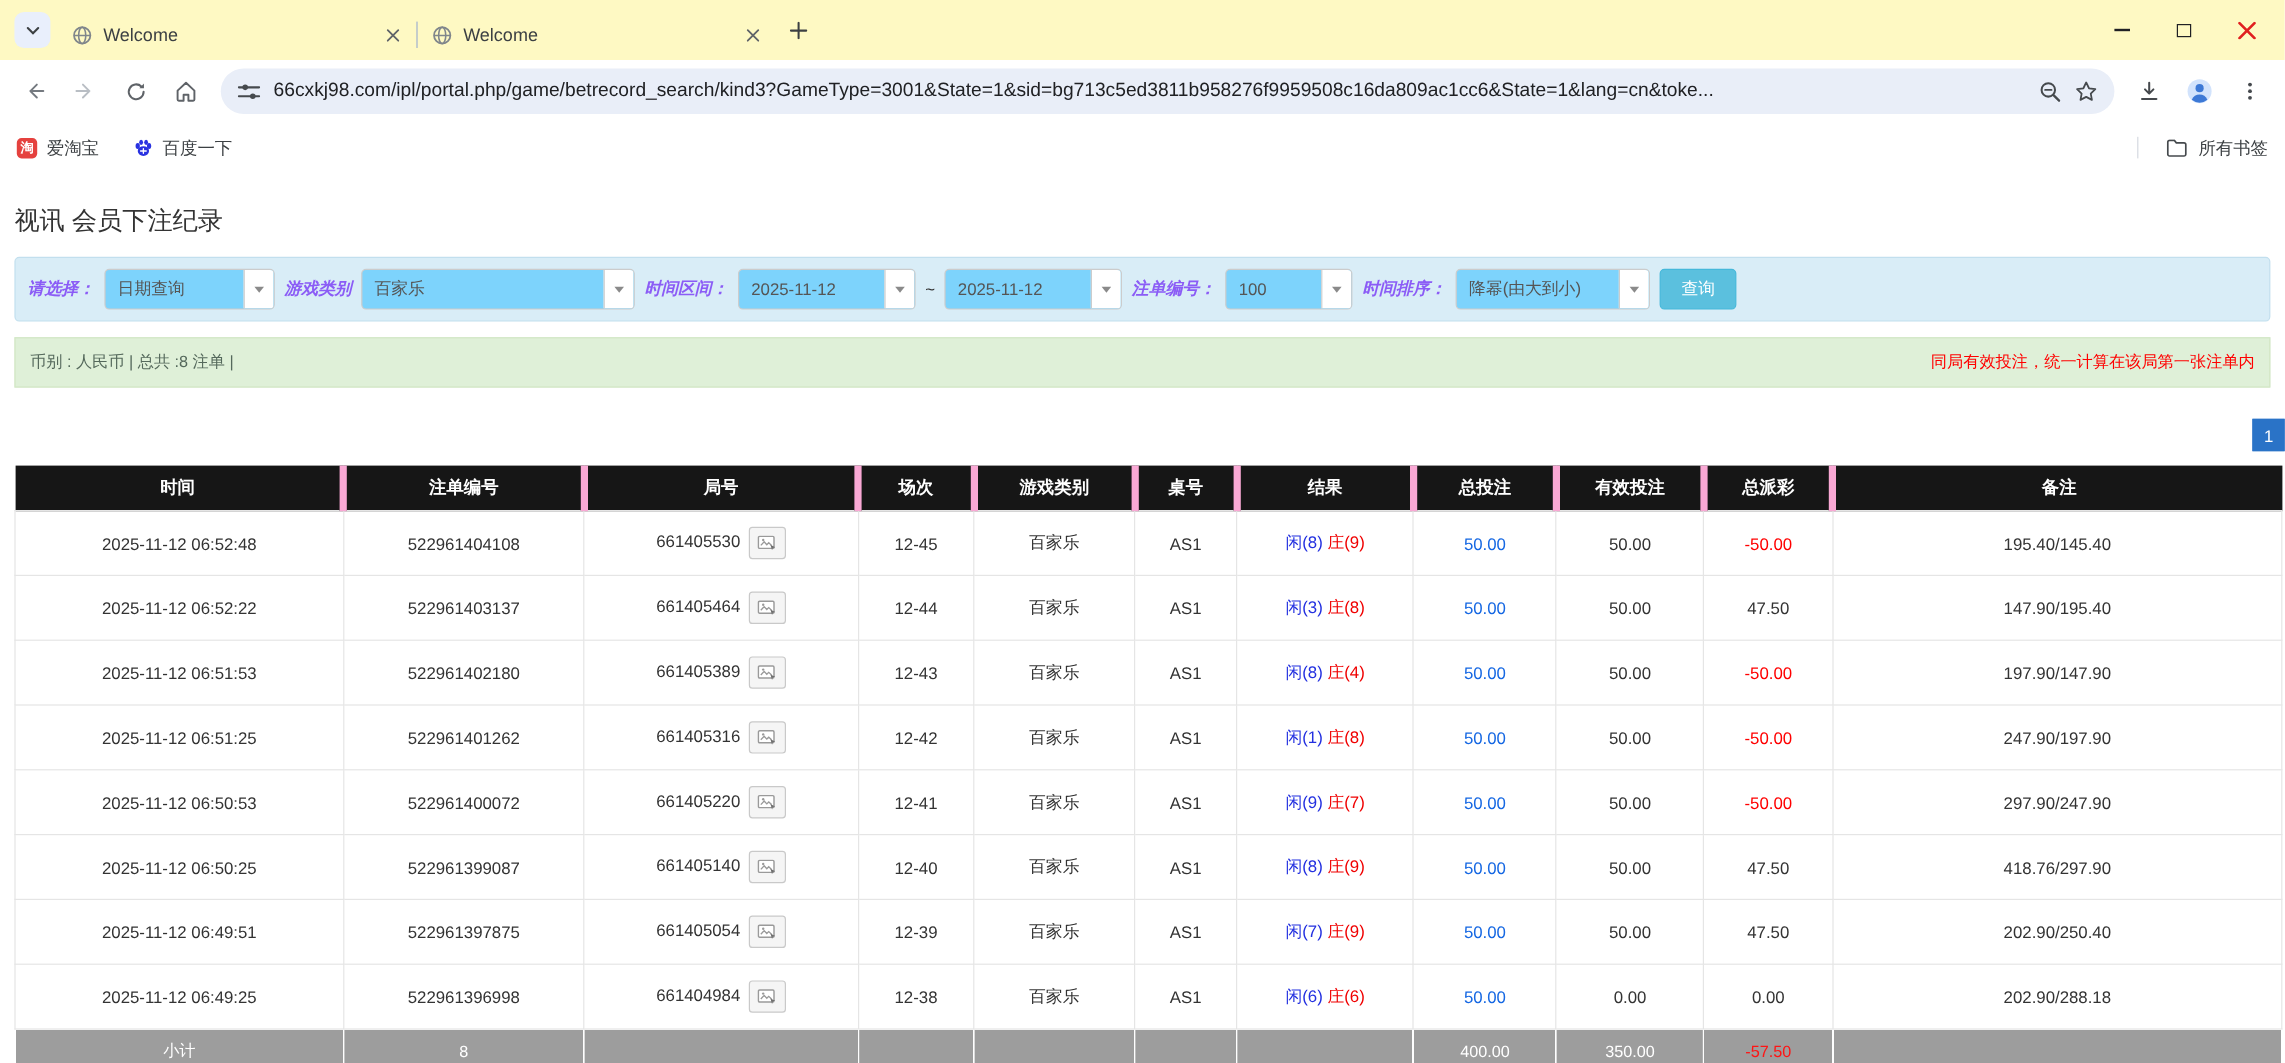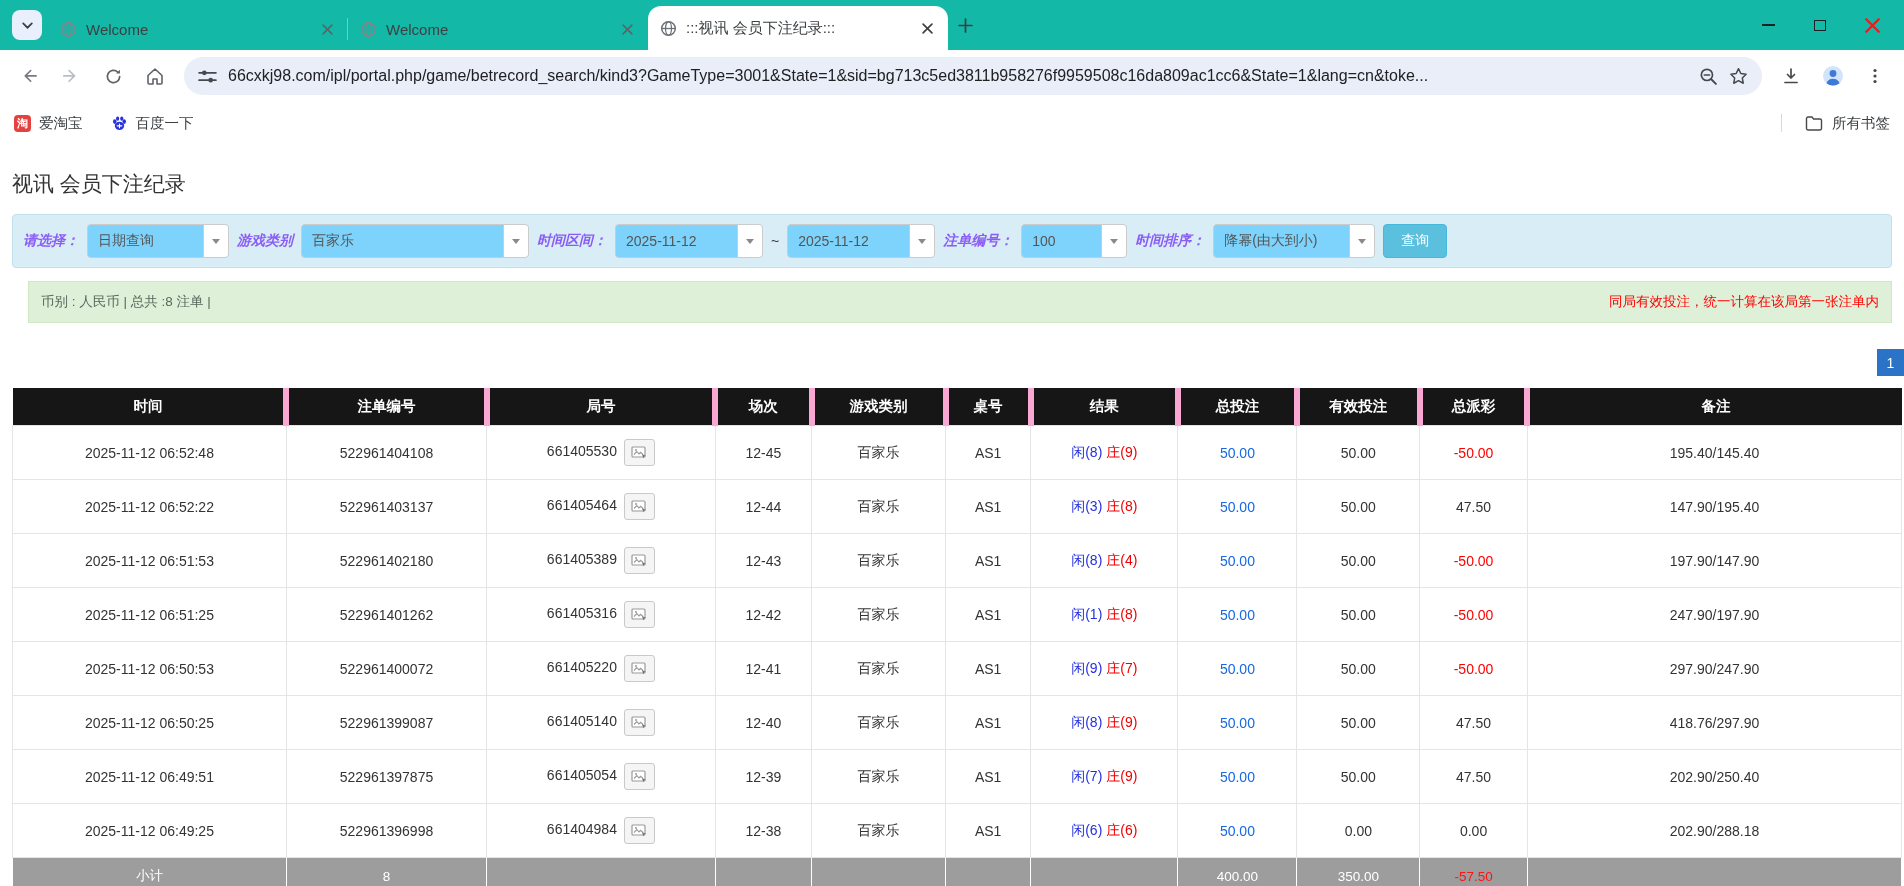--- a/index.html
+++ b/index.html
@@ -1,20 +1,20 @@
 <!DOCTYPE html>
 <html><head>
 <meta charset="utf-8">
 <style>
   * { margin:0; padding:0; box-sizing:border-box; }
   html,body { width:1904px; height:886px; overflow:hidden; background:#fff;
     font-family:"Liberation Sans", sans-serif; }
 
   
-  .tabstrip { height:50px; background:#14b8a6; display:flex; align-items:flex-end; padding:0 6px;justify-content:space-between; }
+  .tabstrip { height:50px; background:#fef9c3; display:flex; align-items:flex-end; padding:0 6px;justify-content:space-between; }
   .tab-search { align-self:center; width:30px; height:30px; border-radius:50%static; display:flex;
     align-items:center; justify-content:center; margin:0 6px; border-radius:8px; background:#e9effc; }
   .tab { width:300px; height:42px; display:flex; align-items:center; gap:9px; padding:0 12px;
     color:#3c4043; font-size:15px; position:relative; cursor:default; }
   .tab .ttl { flex:1; white-space:nowrap; overflow:hidden; text-overflow:ellipsis; }
   .tab .tclose { width:18px; height:18px; display:flex; align-items:center; justify-content:center;
     border-radius:50%; color:#5f6368; flex:0 0 auto; }
   .tab.inactive + .tab.inactive::before { content:""; position:absolute; left:-1px; top:10px;
     height:22px; width:1px; background:#9fb0d0; }
   .tab.active { background:#fff; border-radius:13px 13px 0 0; height:44px; }
@@ -49,21 +49,21 @@
     display:flex; align-items:center; overflow:hidden; }
   .sel .val { padding:0 10px; color:#555; flex:1; white-space:nowrap; }
   .sel .arr { width:25px; align-self:stretch; border-left:1px solid #ccc; display:flex;
     align-items:center; justify-content:center; background:#fff; }
   .caret { width:0; height:0; border-left:4px solid transparent; border-right:4px solid transparent;
     border-top:5px solid #8a8a8a; }
   .tilde { color:#333; }
   .search-btn { background:#5bc0de; border:1px solid #46b8da; color:#fff; height:34px;
     padding:0 17px; border-radius:4px; font-size:14px; cursor:pointer; }
 
-  .infobar { margin:13px 12px 0 16px; background:#dff0d8; border:1px solid #d2e7c5;
+  .infobar { margin:13px 12px 0 0; background:#dff0d8; border:1px solid #d2e7c5;
     padding:11px 12px; display:flex; justify-content:space-between; align-items:center; }
   .info-left { font-size:13.5px; color:#55695c; }
   .info-right { font-size:13.5px; color:#ff0000; }
 
   .pager { display:flex; justify-content:flex-end; margin:26px 0 12px; }
   .page-btn { min-width:27px; height:27px; background:#2a73c7; color:#fff; font-size:14px;
     display:flex; align-items:center; justify-content:center; border:1px solid #2a73c7; }
 
   table.bets { width:calc(100% - 2px); border-collapse:collapse; table-layout:fixed;
     font-size:14px; color:#333; }
@@ -113,33 +113,20 @@
         <path d="M1.8 8h12.4" stroke="#80868b" stroke-width="1.2"></path>
       </svg>
     <span class="ttl">Welcome</span>
     <span class="tclose">
         <svg width="11" height="11" viewBox="0 0 10 10">
           <path d="M1 1l8 8M9 1l-8 8" stroke="#5f6368" stroke-width="1.4" stroke-linecap="round"></path>
         </svg>
       </span>
   </div>
 
-  <div class="tab active">
-    <svg width="17" height="17" viewBox="0 0 16 16">
-        <circle cx="8" cy="8" r="6.4" fill="none" stroke="#6b7177" stroke-width="1.4"></circle>
-        <ellipse cx="8" cy="8" rx="2.8" ry="6.4" fill="none" stroke="#6b7177" stroke-width="1.2"></ellipse>
-        <path d="M1.8 8h12.4" stroke="#6b7177" stroke-width="1.2"></path>
-      </svg>
-    <span class="ttl">:::视讯 会员下注纪录:::</span>
-    <span class="tclose">
-        <svg width="11" height="11" viewBox="0 0 10 10">
-          <path d="M1 1l8 8M9 1l-8 8" stroke="#3c4043" stroke-width="1.5" stroke-linecap="round"></path>
-        </svg>
-      </span>
-  </div>
 
   <div class="newtab">
     <svg width="15" height="15" viewBox="0 0 14 14">
         <path d="M7 1v12M1 7h12" stroke="#3c4043" stroke-width="1.6" stroke-linecap="round"></path>
       </svg>
   </div>
 
   <div class="wincontrols">
     <span class="winbtn">
         <span style="display:block;width:13px;height:2px;background:#202124;"></span>

